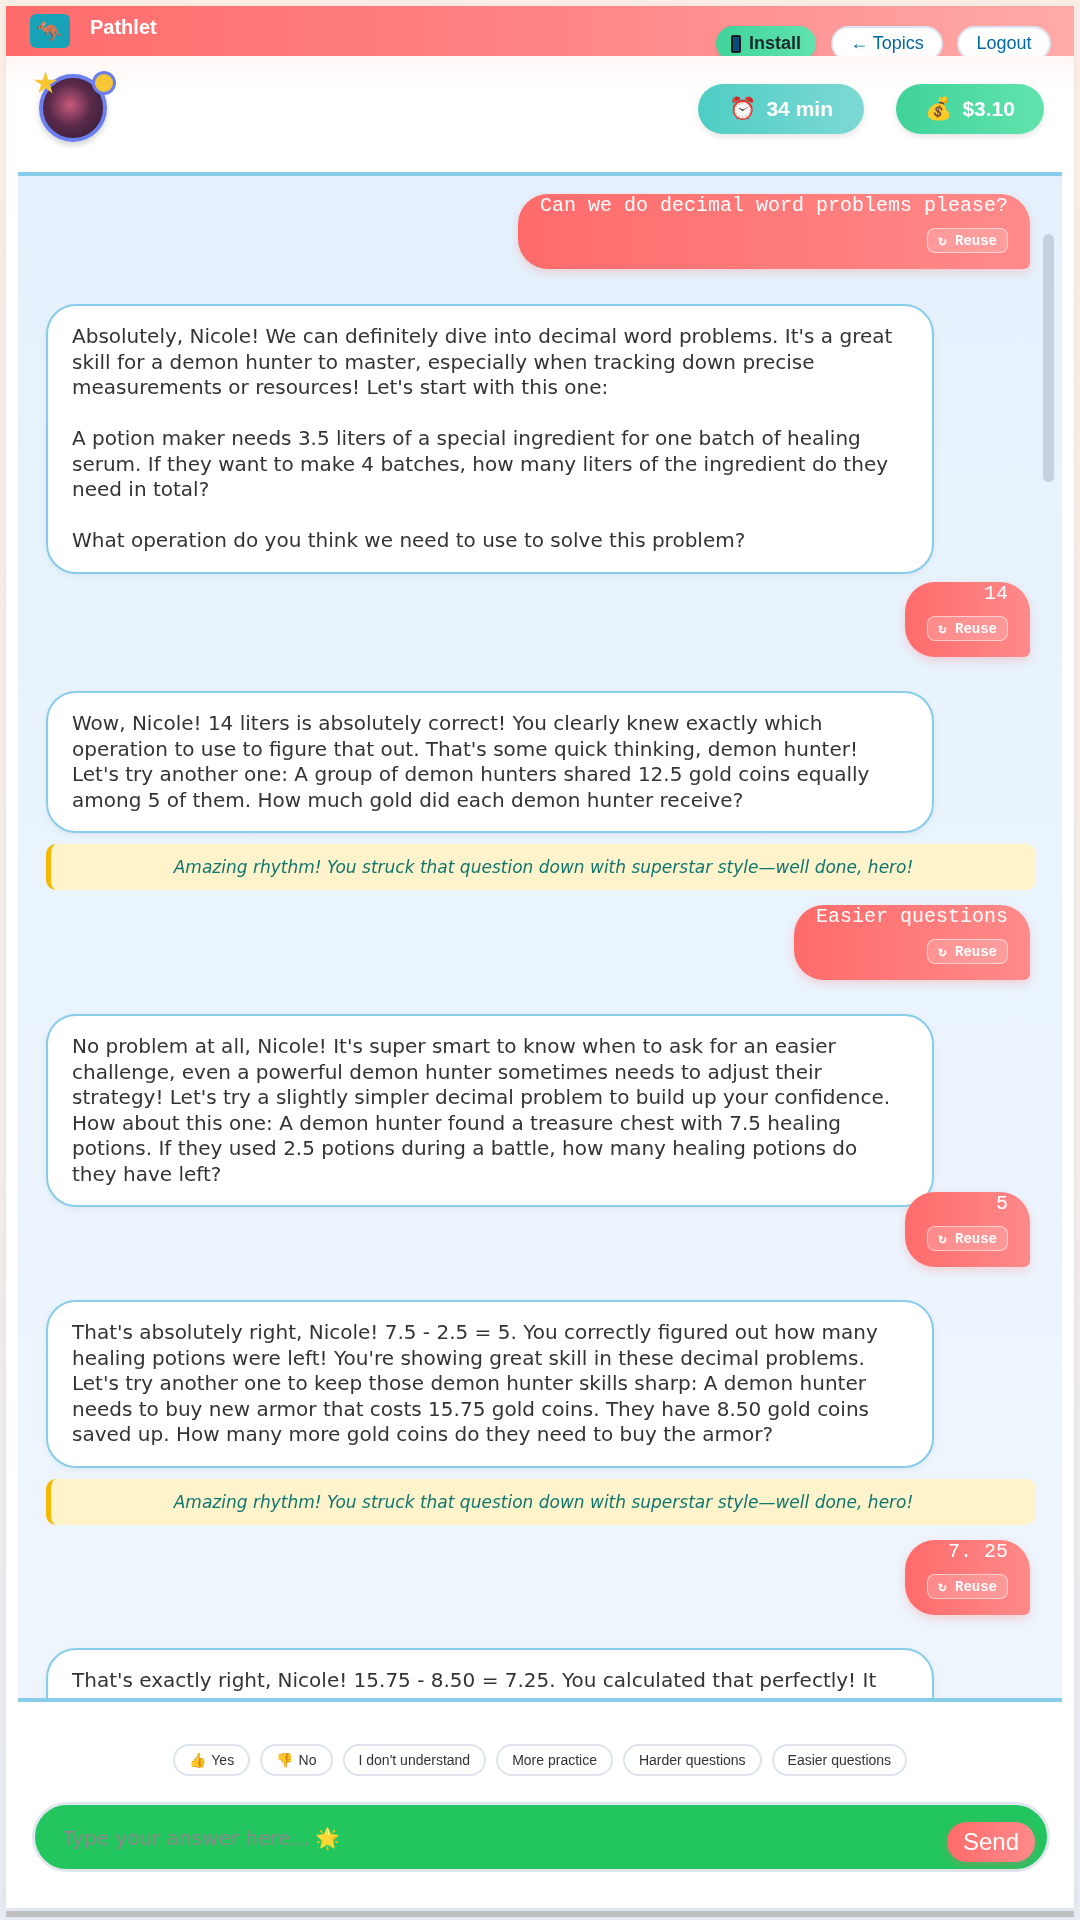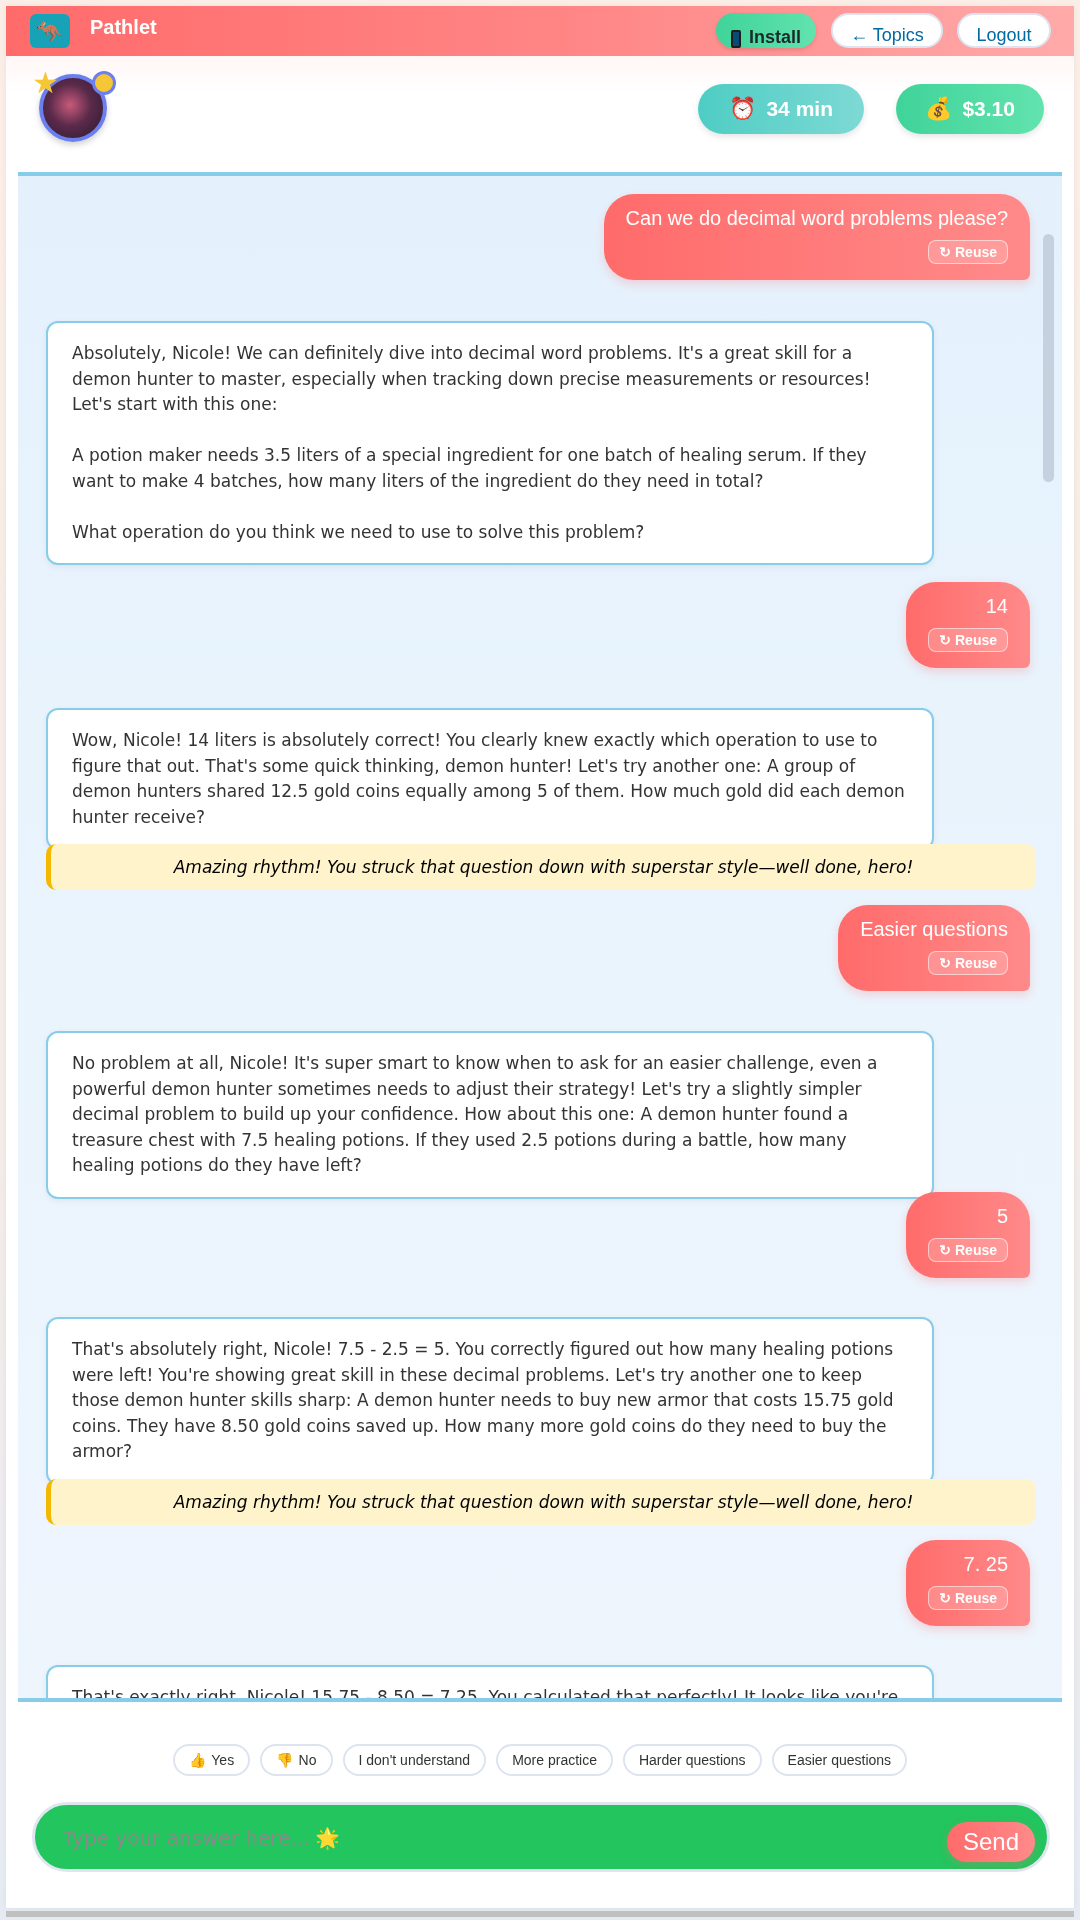--- a/index.html
+++ b/index.html
@@ -25,23 +25,23 @@
     border-radius: 6px; background: #17a2b8;
     display: flex; align-items: center; justify-content: center;
     color: #f4a340; font-size: 22px;
   }
   .brand {
     position: absolute; left: 84px; top: 10px;
     font-family: "Liberation Sans", sans-serif; font-weight: bold;
     font-size: 20px; color: #ffffff;
   }
   .hbtn {
-    position: absolute; top: 7px; height: 35px; border-radius: 18px;
+    position: absolute; top: 20px; height: 35px; border-radius: 18px;
     font-family: "Liberation Sans", sans-serif; font-size: 18px;
-    display: flex; align-items: flex-end; justify-content: center;
+    display: flex; align-items: center; justify-content: center;
     cursor: pointer;
   }
   .install-btn { left: 710px; width: 100px; background: linear-gradient(90deg,#3fd39a,#62e3ae); color: #1a2a2a; font-weight: bold; box-shadow: 0 2px 4px rgba(0,0,0,0.12); }
   .install-btn .phone { display:inline-block; width:10px; height:18px; background:#0a4a7a; border:2px solid #1d1d1d; border-radius:2px; margin-right:8px; }
   .topics-btn { left: 825px; width: 112px; background: #fff; color: #0369a1; border: 2px solid #dde4ef; }
   .logout-btn { left: 951px; width: 94px; background: #fff; color: #0369a1; border: 2px solid #dde4ef; }
 
   
   .subheader { position: absolute; left: 0; top: 50px; width: 1068px; height: 90px; background: linear-gradient(180deg,#fff7f5 0%, #ffffff 40%); }
   .avatar {
@@ -68,45 +68,44 @@
     position: absolute; left: 12px; top: 166px; width: 1044px; height: 1530px;
     background: linear-gradient(180deg,#e4f1fc 0%, #eaf4fd 50%, #eef5fd 100%);
     border-top: 4px solid #87cdea; border-bottom: 4px solid #87cdea;
     overflow: hidden;
   }
   .scrollbar { position: absolute; right: 8px; top: 58px; width: 11px; height: 248px; border-radius: 6px; background: #c6d0de; }
   .msg-user {
     position: absolute; right: 32px;
     background: linear-gradient(90deg,#ff6b6b,#ff8a8a);
     color: #fff; border-radius: 30px 30px 6px 30px;
-    padding: 12px 22px 16px 22px; text-align: right;
-    font-family: Liberation Sans, sans-serif; font-size: 20px;
+    padding: 0 22px 16px 22px; text-align: right;
+    font-family: Liberation Mono, monospace; font-size: 20px;
     box-shadow: 0 4px 10px rgba(255,107,107,0.25);
   }
   .msg-user .text { display:block; line-height: 24px; }
   .reuse-btn {
     display: inline-block; margin-top: 10px;
     padding: 3px 10px; border: 1.5px solid rgba(255,255,255,0.55);
     border-radius: 8px; background: rgba(255,255,255,0.18);
     font-size: 14px; font-weight: bold; color: #fff; cursor: pointer;
   }
   .msg-bot {
     position: absolute; left: 28px; width: 888px;
-    background: #fff; border: 2.5px solid #87cdea; border-radius: 12px;
+    background: #fff; border: 2.5px solid #87cdea; border-radius: 30px;
     padding: 18px 24px; color: #333;
-    font-family: "DejaVu Sans", sans-serif; font-size: 17px; line-height: 25.5px;
+    font-family: "DejaVu Sans", sans-serif; font-size: 20px; line-height: 25.5px;
     box-shadow: 0 2px 6px rgba(0,0,0,0.06);
     white-space: pre-line;
-    margin-top: 17px;
   }
   .praise {
     position: absolute; left: 28px; width: 990px; height: 46px;
     background: #fff3cc; border-left: 5px solid #f5b800; border-radius: 10px;
     display: flex; align-items: center; justify-content: center;
-    color: #000000; font-style: italic; font-size: 17px;
+    color: #0f766e; font-style: italic; font-size: 17px;
     font-family: "DejaVu Sans", sans-serif;
     text-align: right;
   }
 
   
   .chips { position: absolute; left: 0; top: 1738px; width: 1068px; height: 34px; display: flex; justify-content: center; gap: 10px; }
   .chip {
     height: 32px; padding: 0 14px; border-radius: 17px; border: 2px solid #dde4ef; background: #fff;
     display: flex; align-items: center; font-family: "Liberation Sans", sans-serif; font-size: 14px; color: #333; cursor: pointer;
   }

